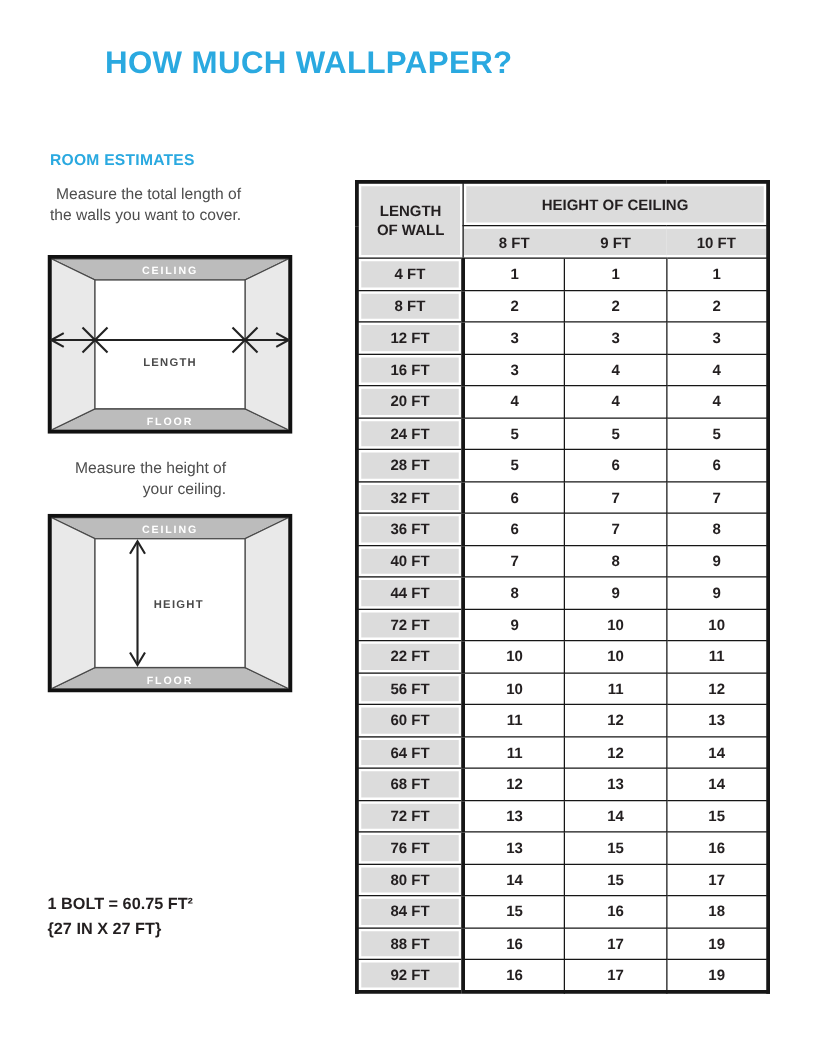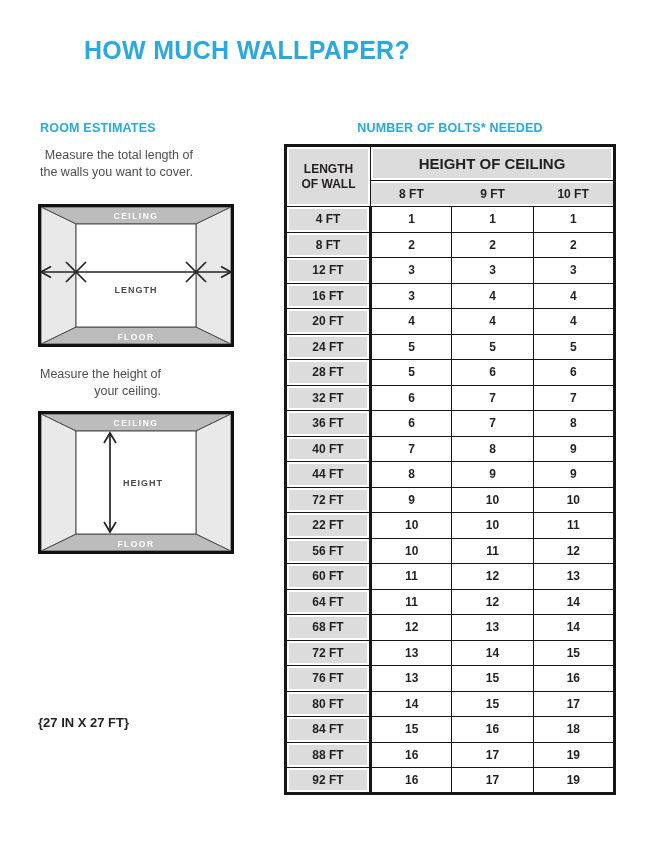--- a/index.html
+++ b/index.html
@@ -26,21 +26,21 @@
   }
   .left-heading { position: absolute; left: 40px; top: 121px; }
 
   .body-text {
     position: absolute; left: 40px;
     font-size: 12.5px; line-height: 1.32; color: #4d4d4d;
     white-space: pre-line;
     text-align: right;
   }
   .p1 { top: 147px; }
-  .p2 { top: 366px; }
+  .p2 { top: 366px; margin-left: 20px; }
   .p3 { top: 577px; }
 
   .room-diagram { position: absolute; left: 38px; width: 196px; height: 143px; }
   .diagram-1 { top: 204px; }
   .diagram-2 { top: 411px; }
 
   .footnote {
     position: absolute; left: 38px; top: 662px;
     font-size: 13px; font-weight: bold; color: #231f20; line-height: 1.45;
   }
@@ -71,21 +71,21 @@
   }
   col.c-label { width: 85px; }
   .cell-gray {
     background: #dcdcdc;
     box-shadow: inset 0 0 0 2px #ffffff;
   }
   th.corner-header {
     border-right-width: 3px;
     font-size: 12.5px; line-height: 1.25; white-space: pre-line;
   }
-  tr.hdr-span th.span-header { font-size: 15px; height: 35px; }
+  tr.hdr-span th.span-header { font-size: 12px; height: 35px; }
   tr.hdr-cols { height: 26px; }
   tr.hdr-cols th {
     border-left: none; border-right: none;
     background: #dcdcdc;
     box-shadow: inset 0 2px 0 #ffffff, inset 0 -2px 0 #ffffff;
   }
   tr.data-row { height: 25.5px; }
   tr.data-row th { border-right-width: 3px; }
   tr.data-row td { background: #ffffff; }
 
@@ -154,24 +154,24 @@
       <polyline points="66,111 72,121 78,111"></polyline>
     </g>
     <text class="measure-label" x="85" y="75" text-anchor="start">HEIGHT</text>
   </svg>
 
 
   <div class="footnote">
   </div>
 
   <div class="bolt-info">
+    <div>1 BOLT = 60.75 FT²</div>
     <div>{27 IN X 27 FT}</div>
   </div>
 
-  <div class="section-heading table-heading">NUMBER OF BOLTS* NEEDED</div>
 
   <table class="bolts">
     <colgroup>
       <col class="c-label">
         <col>
         <col>
         <col>
     </colgroup>
     <thead>
       <tr class="hdr-span">

